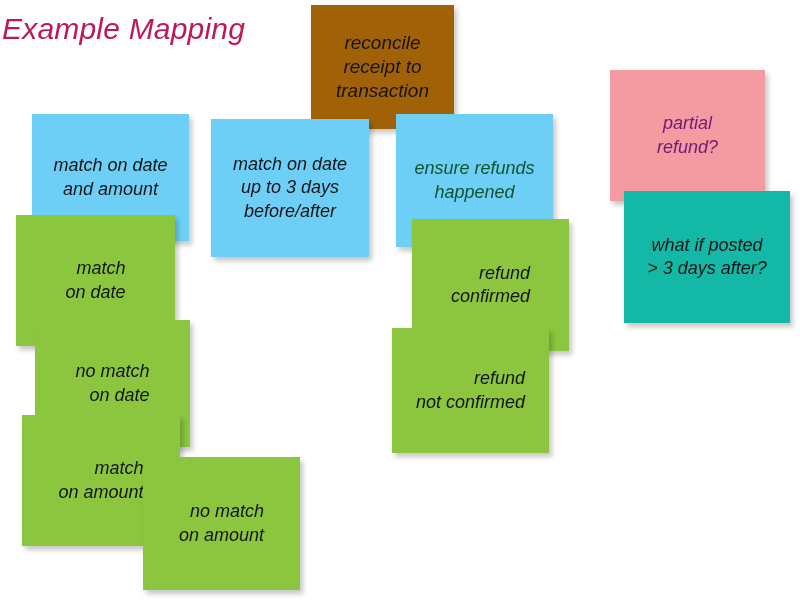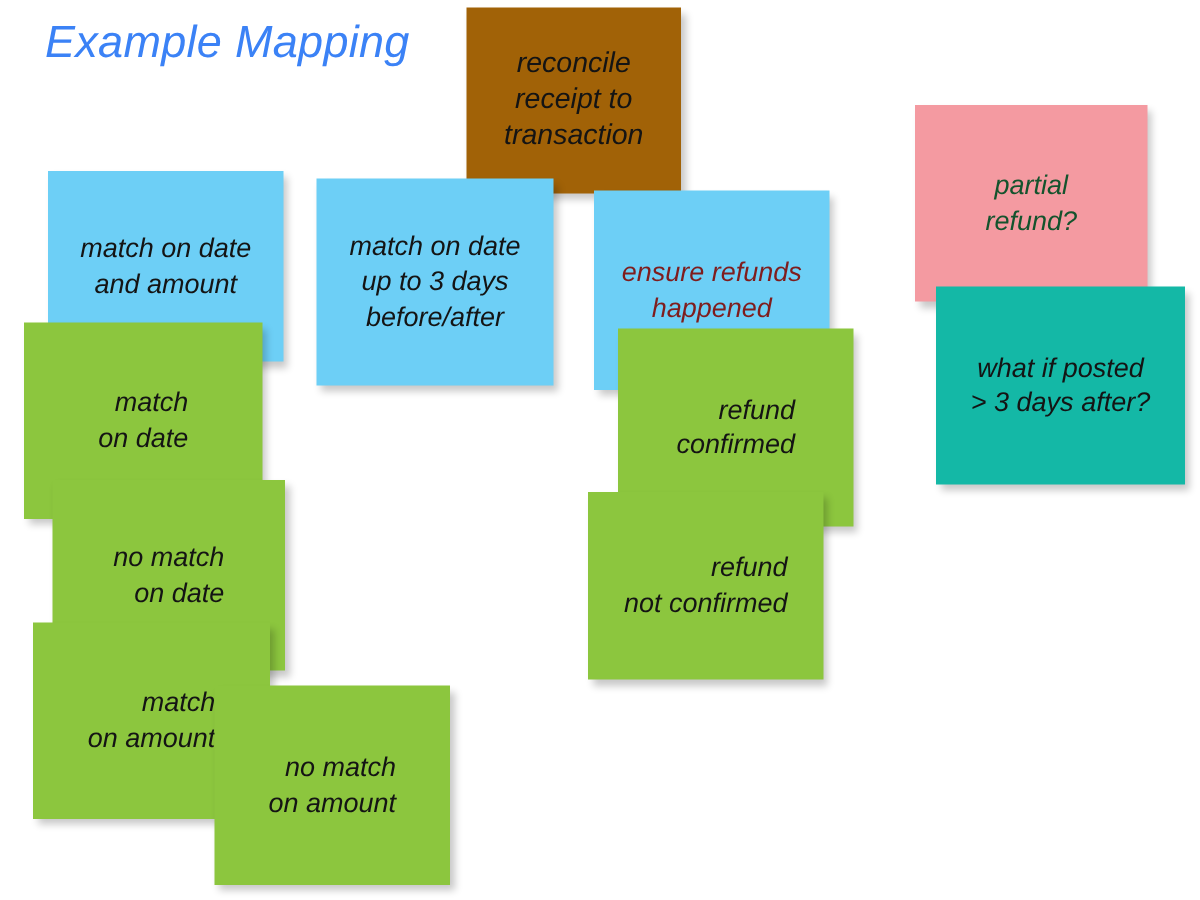--- a/index.html
+++ b/index.html
@@ -10,25 +10,25 @@
   #board {
     position: relative;
     width: 800px;
     height: 600px;
     background: #ffffff;
     overflow: hidden;
     font-family: "Liberation Sans", sans-serif;
   }
   #board-title {
     position: absolute;
-    left: 30px;
+    left: 2px;
     top: 12px;
     font-size: 30px;
     font-style: italic;
-    color: #3b82f6;
+    color: #be185d;
     letter-spacing: 0.2px;
     white-space: nowrap;
   }
   .card {
     position: absolute;
     box-sizing: border-box;
     display: flex;
     align-items: center;
     justify-content: center;
     text-align: center;
@@ -63,21 +63,21 @@
       </div>
       <div class="card blue" style="left: 32px; top: 114px; width: 157px; height: 127px; z-index: 11; background: rgb(109, 207, 246); color: rgb(20, 20, 20);">
         <span class="ctext" style="font-size: 18px;">match on date
 and amount</span>
       </div>
       <div class="card blue" style="left: 211px; top: 119px; width: 158px; height: 138px; z-index: 12; background: rgb(109, 207, 246); color: rgb(20, 20, 20);">
         <span class="ctext" style="font-size: 18px;">match on date
 up to 3 days
 before/after</span>
       </div>
-      <div class="card blue" style="left: 396px; top: 114px; width: 157px; height: 133px; z-index: 13; background: rgb(109, 207, 246); color: #7f1d1d; margin-top: 13px;">
+      <div class="card blue" style="left: 396px; top: 114px; width: 157px; height: 133px; z-index: 13; background: rgb(109, 207, 246); color: #14532d;">
         <span class="ctext" style="font-size: 18px;">ensure refunds
 happened</span>
       </div>
       <div class="card green" style="left: 16px; top: 215px; width: 159px; height: 131px; z-index: 14; background: rgb(140, 198, 62); color: rgb(20, 20, 20);">
         <span class="ctext" style="font-size: 18px;">match
 on date</span>
       </div>
       <div class="card green" style="left: 35px; top: 320px; width: 155px; height: 127px; z-index: 15; background: rgb(140, 198, 62); color: rgb(20, 20, 20);">
         <span class="ctext" style="font-size: 18px;">no match
 on date</span>
@@ -91,21 +91,21 @@
 on amount</span>
       </div>
       <div class="card green" style="left: 412px; top: 219px; width: 157px; height: 132px; z-index: 18; background: rgb(140, 198, 62); color: rgb(20, 20, 20);">
         <span class="ctext" style="font-size: 18px;">refund
 confirmed</span>
       </div>
       <div class="card green" style="left: 392px; top: 328px; width: 157px; height: 125px; z-index: 19; background: rgb(140, 198, 62); color: rgb(20, 20, 20);">
         <span class="ctext" style="font-size: 18px;">refund
 not confirmed</span>
       </div>
-      <div class="card pink" style="left: 610px; top: 70px; width: 155px; height: 131px; z-index: 20; background: rgb(244, 154, 161); color: #14532d;">
+      <div class="card pink" style="left: 610px; top: 70px; width: 155px; height: 131px; z-index: 20; background: rgb(244, 154, 161); color: #701a75;">
         <span class="ctext" style="font-size: 18px;">partial
 refund?</span>
       </div>
       <div class="card pink" style="left: 624px; top: 191px; width: 166px; height: 132px; z-index: 21; background: #14b8a6; color: rgb(20, 20, 20);">
         <span class="ctext" style="font-size: 18px;">what if posted
 &gt; 3 days after?</span>
       </div>
     </div>
 
 </div>

